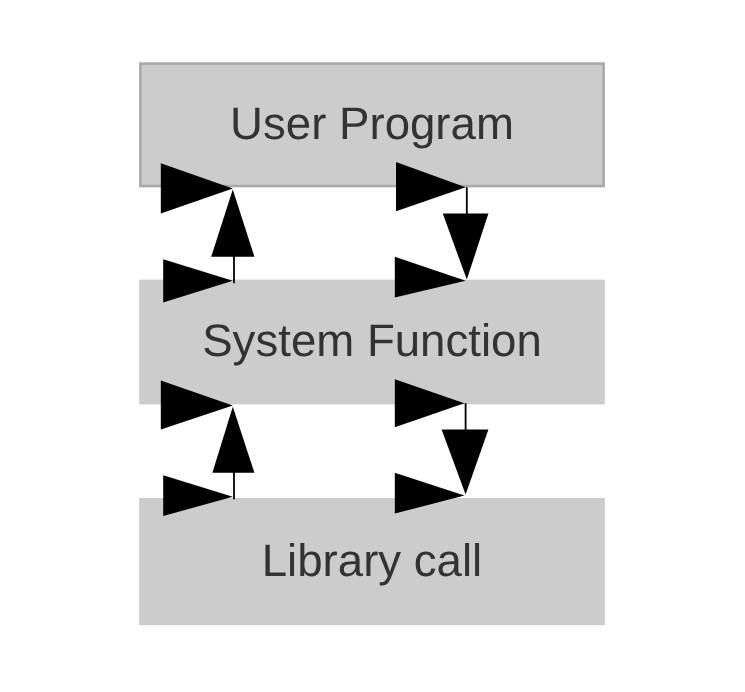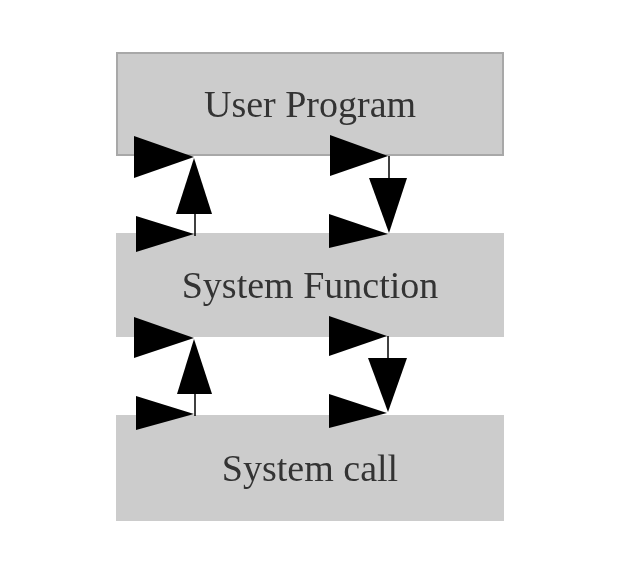--- a/index.html
+++ b/index.html
@@ -28,21 +28,20 @@
     width: 388px;
     box-sizing: border-box;
     display: flex;
     align-items: center;
     justify-content: center;
     background: var(--box-fill);
     color: var(--text);
     font-size: 38px;
     line-height: 1;
     white-space: nowrap;
-    font-family: Liberation Serif, serif;
   }
   .box--user-program {
     top: 52px;
     height: 104px;
     border: 2px solid var(--box-border);
   }
   .box--library-function {
     top: 233px;
     height: 104px;
   }
@@ -66,21 +65,21 @@
 
   <div class="box box--user-program">
     <span>User Program</span>
   </div>
 
   <div class="box box--library-function">
     <span>System Function</span>
   </div>
 
   <div class="box box--system-call">
-    <span>System call</span>
+    <span>Library call</span>
   </div>
 
   <svg class="arrow-layer" viewBox="0 0 621 577" xmlns="http://www.w3.org/2000/svg">
 
     <g>
       <polygon points="134,136 134,178 194,157" fill="currentColor"></polygon>
       <polygon points="194,158 176,214 212,214" fill="currentColor"></polygon>
       <line x1="195" y1="213" x2="195" y2="236" stroke="currentColor" stroke-width="1.5"></line>
       <polygon points="136,216 136,252 194,234" fill="currentColor"></polygon>
     </g>

